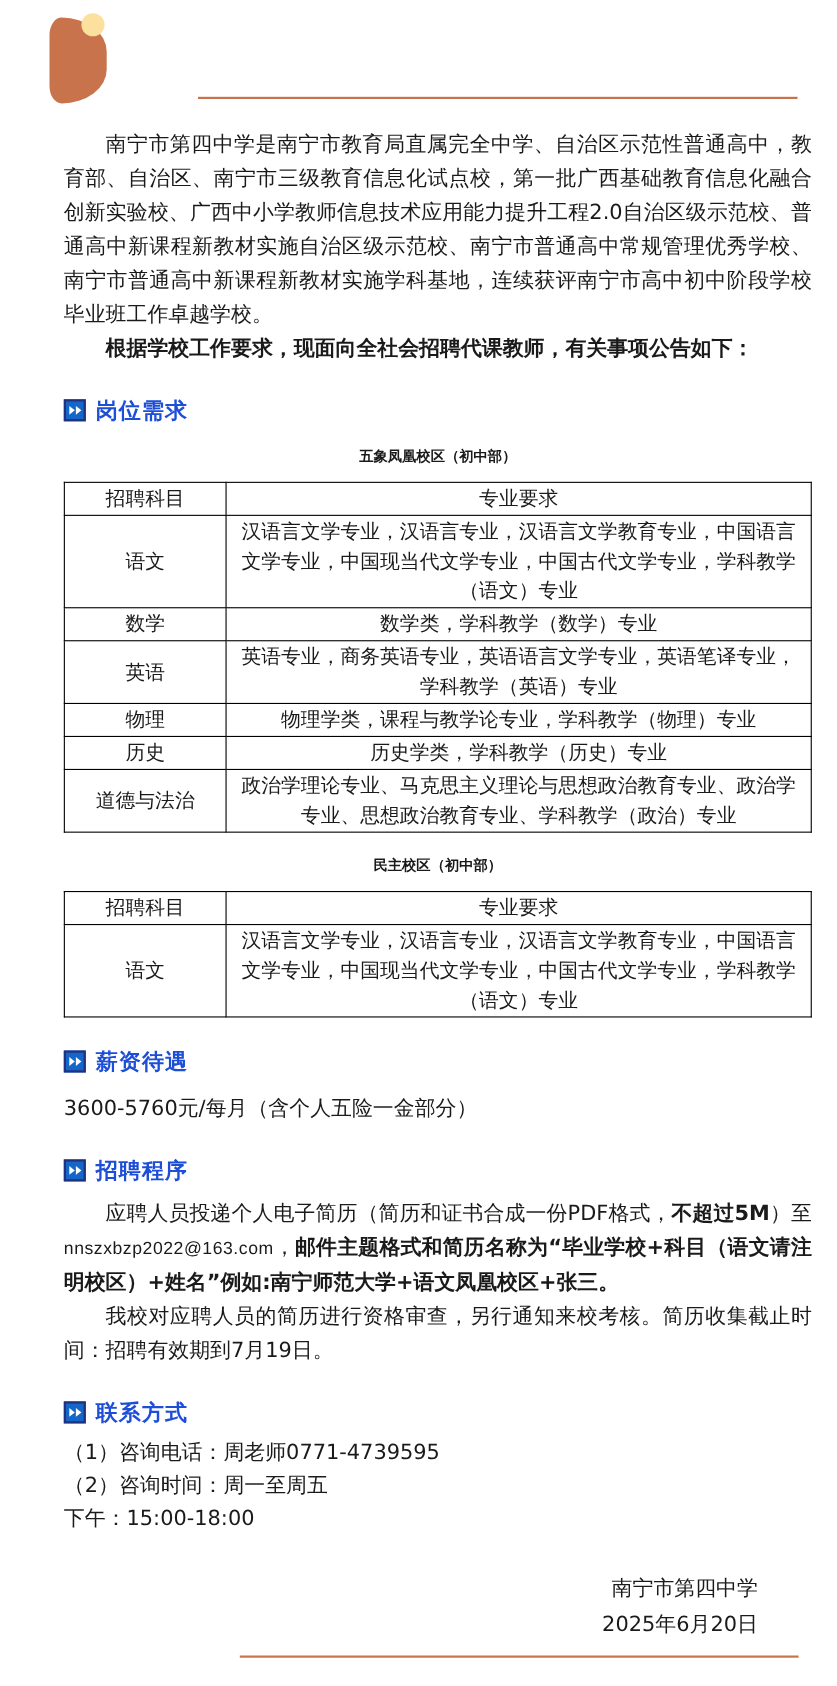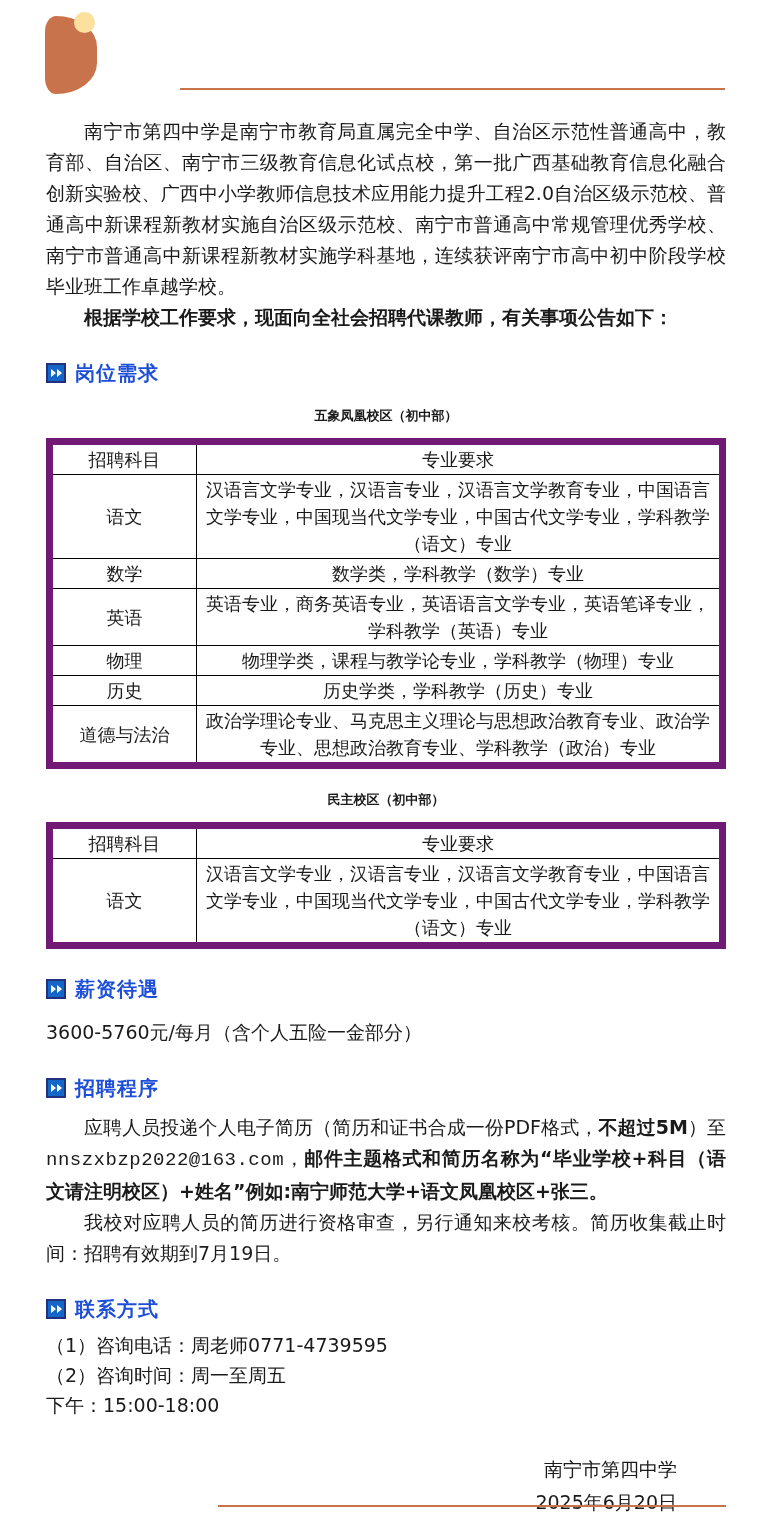--- a/index.html
+++ b/index.html
@@ -20,43 +20,43 @@
   .logo-dot {
     position:absolute; left:29px; top:-2px; width:21px; height:21px;
     border-radius:50%; background:#FBE09E;
   }
   .header-rule {
     position:absolute; left:180px; top:88px; width:545px; height:0;
     border-top:2px solid #C8744B;
   }
 
   
-  .content { position:absolute; left:46px; top:116px; width:680px; }
+  .content { position:absolute; left:58px; top:116px; width:680px; }
   .para { margin:0; font-size:19px; line-height:31px; text-align:justify; }
   .indent { text-indent:2em; }
   .bold { font-weight:bold; }
-  .mono { font-family:Liberation Mono, monospace; font-size:19px; letter-spacing:0.5px; }
+  .mono { font-family:Liberation Sans, sans-serif; font-size:16px; letter-spacing:0.5px; }
 
   
   .sec-head { display:flex; align-items:center; gap:9px; margin-top:28px; }
   .hicon {
     width:20px; height:20px; box-sizing:border-box; flex:0 0 20px;
     background:#1467C8; border:2px solid #22317E;
     display:inline-flex; align-items:center; justify-content:center; gap:1px;
   }
   .tri {
     display:block; width:0; height:0;
     border-left:5px solid #ffffff;
     border-top:4px solid transparent; border-bottom:4px solid transparent;
   }
   .htext { color:#1d4ed8; font-weight:bold; font-size:20px; letter-spacing:1px; line-height:24px; }
 
   
   .tbl-title { text-align:center; font-weight:bold; font-size:13px; line-height:25px; margin-top:18px; }
-  table.req-table { width:100%; border-collapse:collapse; table-layout:fixed; margin-top:10px; border:7px solid #701a75; }
+  table.req-table { width:100%; border-collapse:collapse; table-layout:fixed; margin-top:10px; border:1px solid #701a75; }
   .req-table col.c1 { width:147px; }
   .req-table th, .req-table td {
     border:1px solid #000000; font-weight:normal; font-size:18px;
     text-align:center; padding:1px 8px; line-height:27px; word-break:break-all;
   }
   .req-table th { height:27px; }
 
   
   .salary-text { margin-top:16px; }
   .proc { margin-top:12px; }

